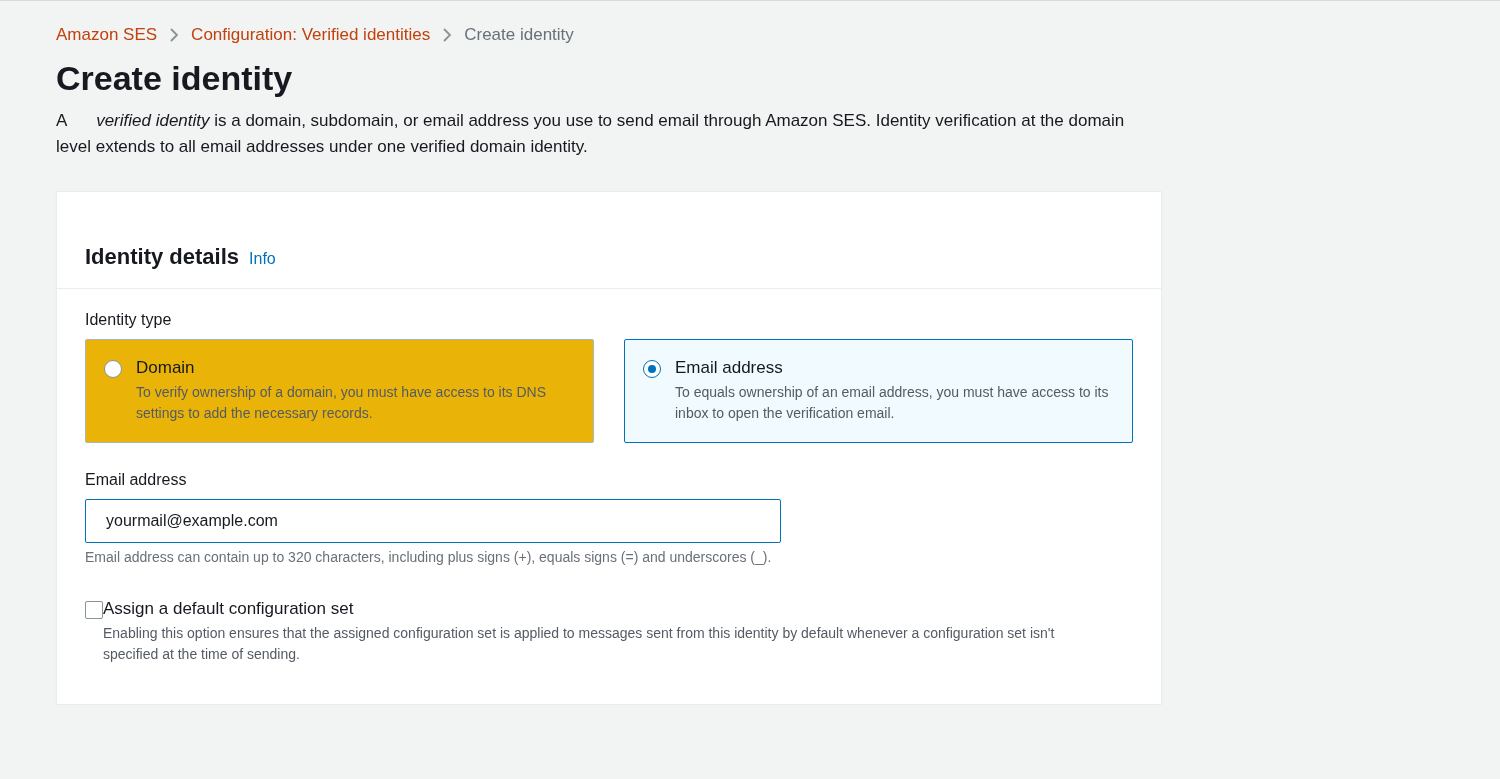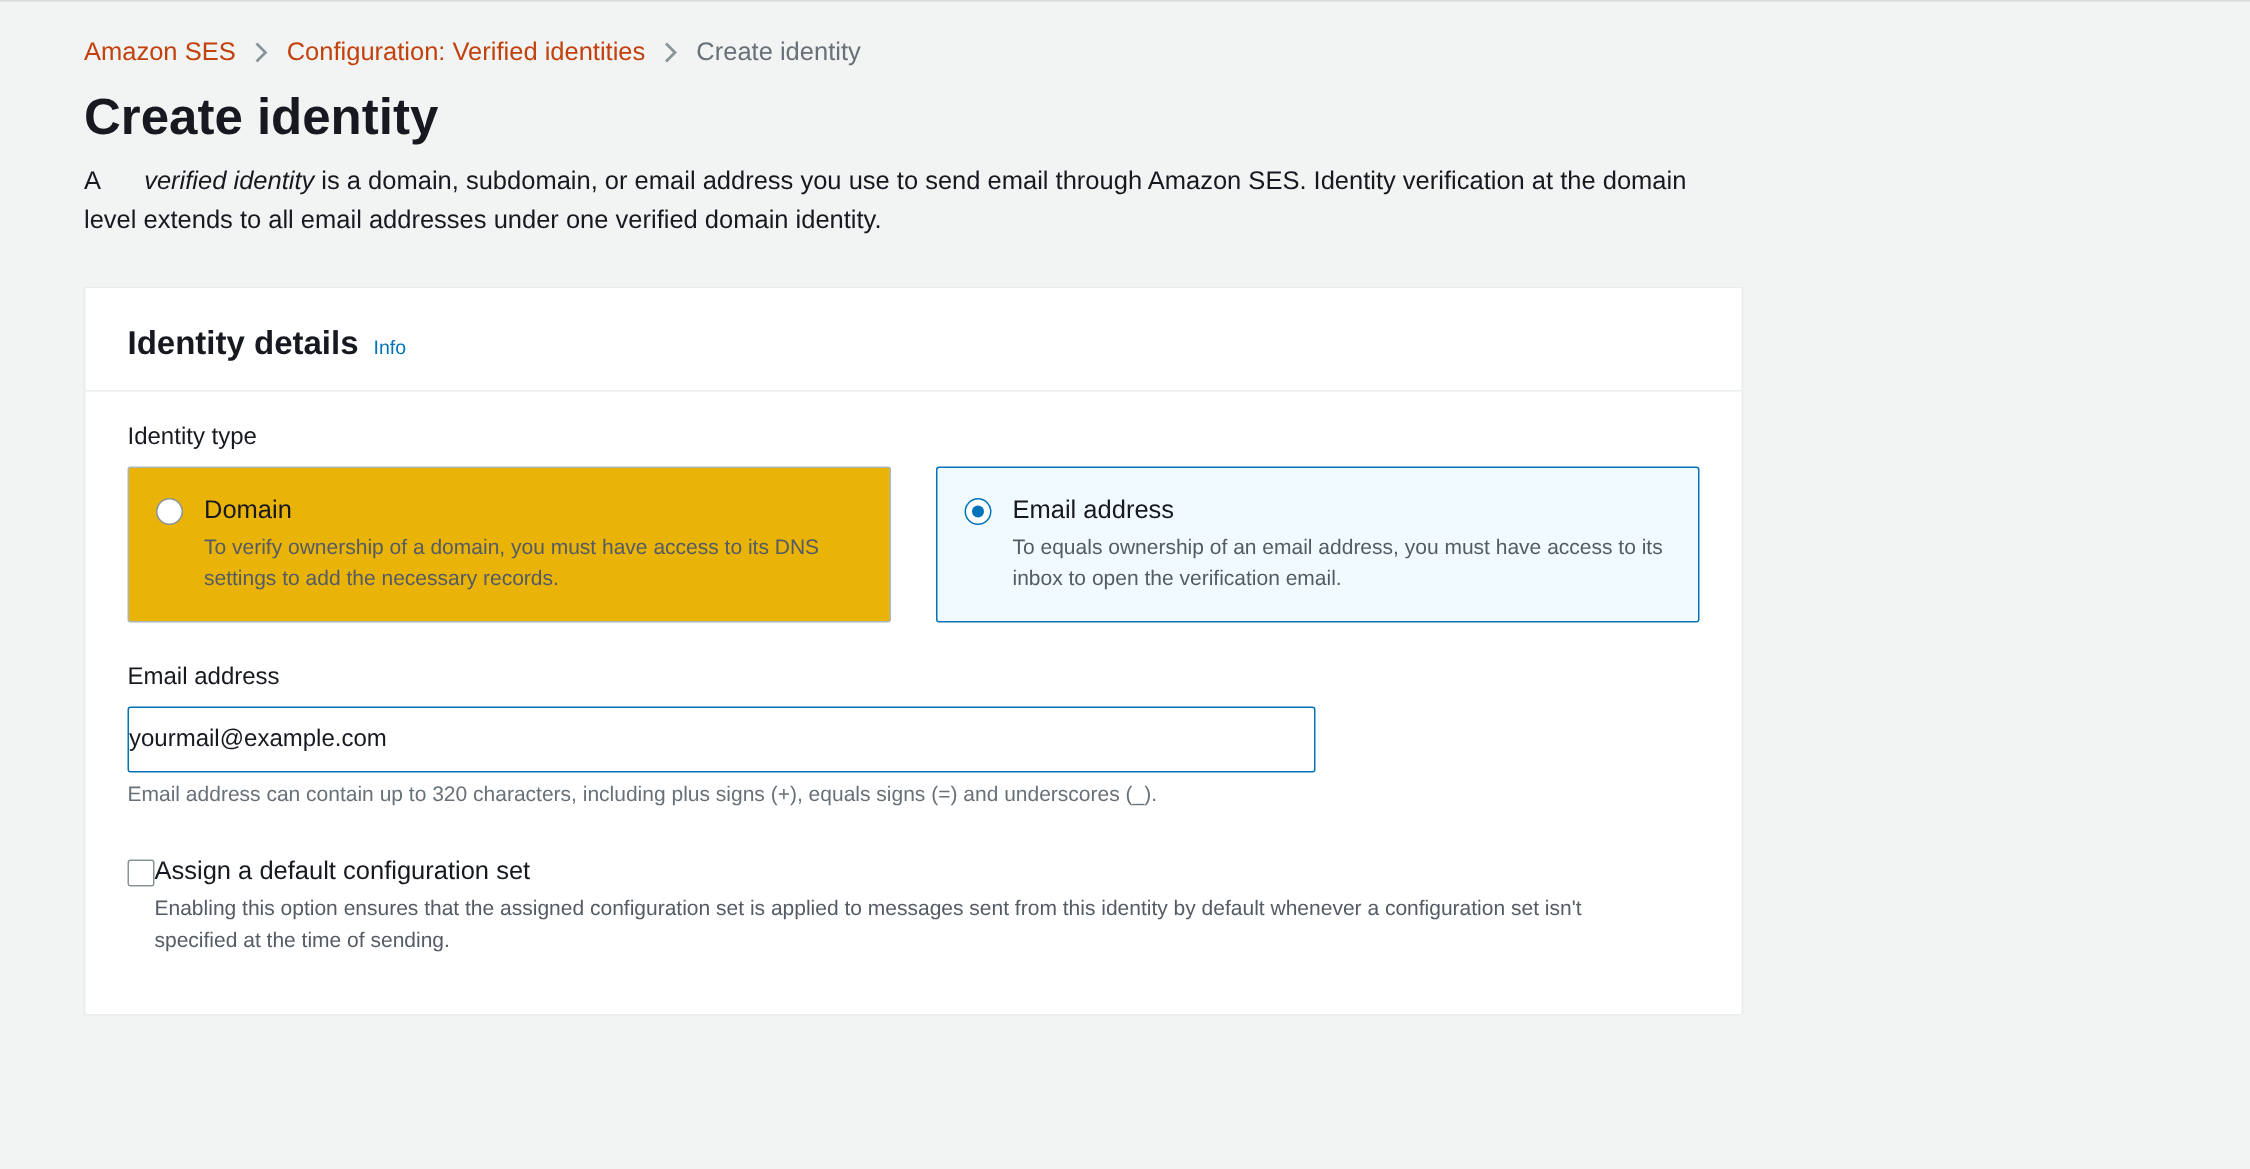--- a/index.html
+++ b/index.html
@@ -46,22 +46,22 @@
     margin-top: 30px;
     width: 1106px;
   }
   .panel-header {
     padding: 24px 28px 18px 28px;
     border-bottom: 1px solid #eaeded;
     display: flex;
     align-items: baseline;
     gap: 10px;
   }
-  .panel-header h2 { font-size: 22px; font-weight: 700; }
-  .info-link { color:#0073bb; font-size:13px; font-weight:400; text-decoration:none; }
+  .panel-header h2 { font-size: 22px; font-weight: 700; margin-top: 28px; }
+  .info-link { color:#0073bb; font-size:16px; font-weight:400; text-decoration:none; }
   .panel-body { padding: 22px 28px 38px 28px; }
   .section-label { font-size:16px; color:#16191f; margin-bottom:10px; }
   .type-row { display:flex; gap:30px; }
   .type-tile {
     flex:1;
     border:1px solid #aab7b8;
     border-radius:2px;
     padding:18px 18px 18px 18px;
     display:flex;
     gap:14px;
@@ -79,25 +79,25 @@
     display:flex; align-items:center; justify-content:center;
     background:#fff;
   }
   .type-tile.selected .radio-outer { border-color:#0073bb; }
   .radio-inner { width:8px; height:8px; border-radius:50%; background:#0073bb; display:none;}
   .type-tile.selected .radio-inner{ display:block;}
   .tile-title { font-size:17px; font-weight:400; color:#16191f; margin-bottom:4px;}
   .tile-desc { font-size:14px; color:#545b64; line-height:1.5; }
   .field-group { margin-top:28px; }
   .text-input {
-    width: 792px;
+    width: 696px;
     height:44px;
     border:1px solid #0073bb;
     border-radius:2px;
-    padding: 0 0;
+    padding: 0 20px;
     font-size:16px;
     color:#16191f;
     outline:none;
   }
   .input-help { font-size:14px; color:#687078; margin-top:6px;}
   .checkbox-row { display:flex; gap:0; margin-top:34px; }
   .checkbox-box {
     width:18px; height:18px; border:1px solid #879596; border-radius:2px;
     flex:0 0 18px; margin-top:2px; background:#fff;
   }

